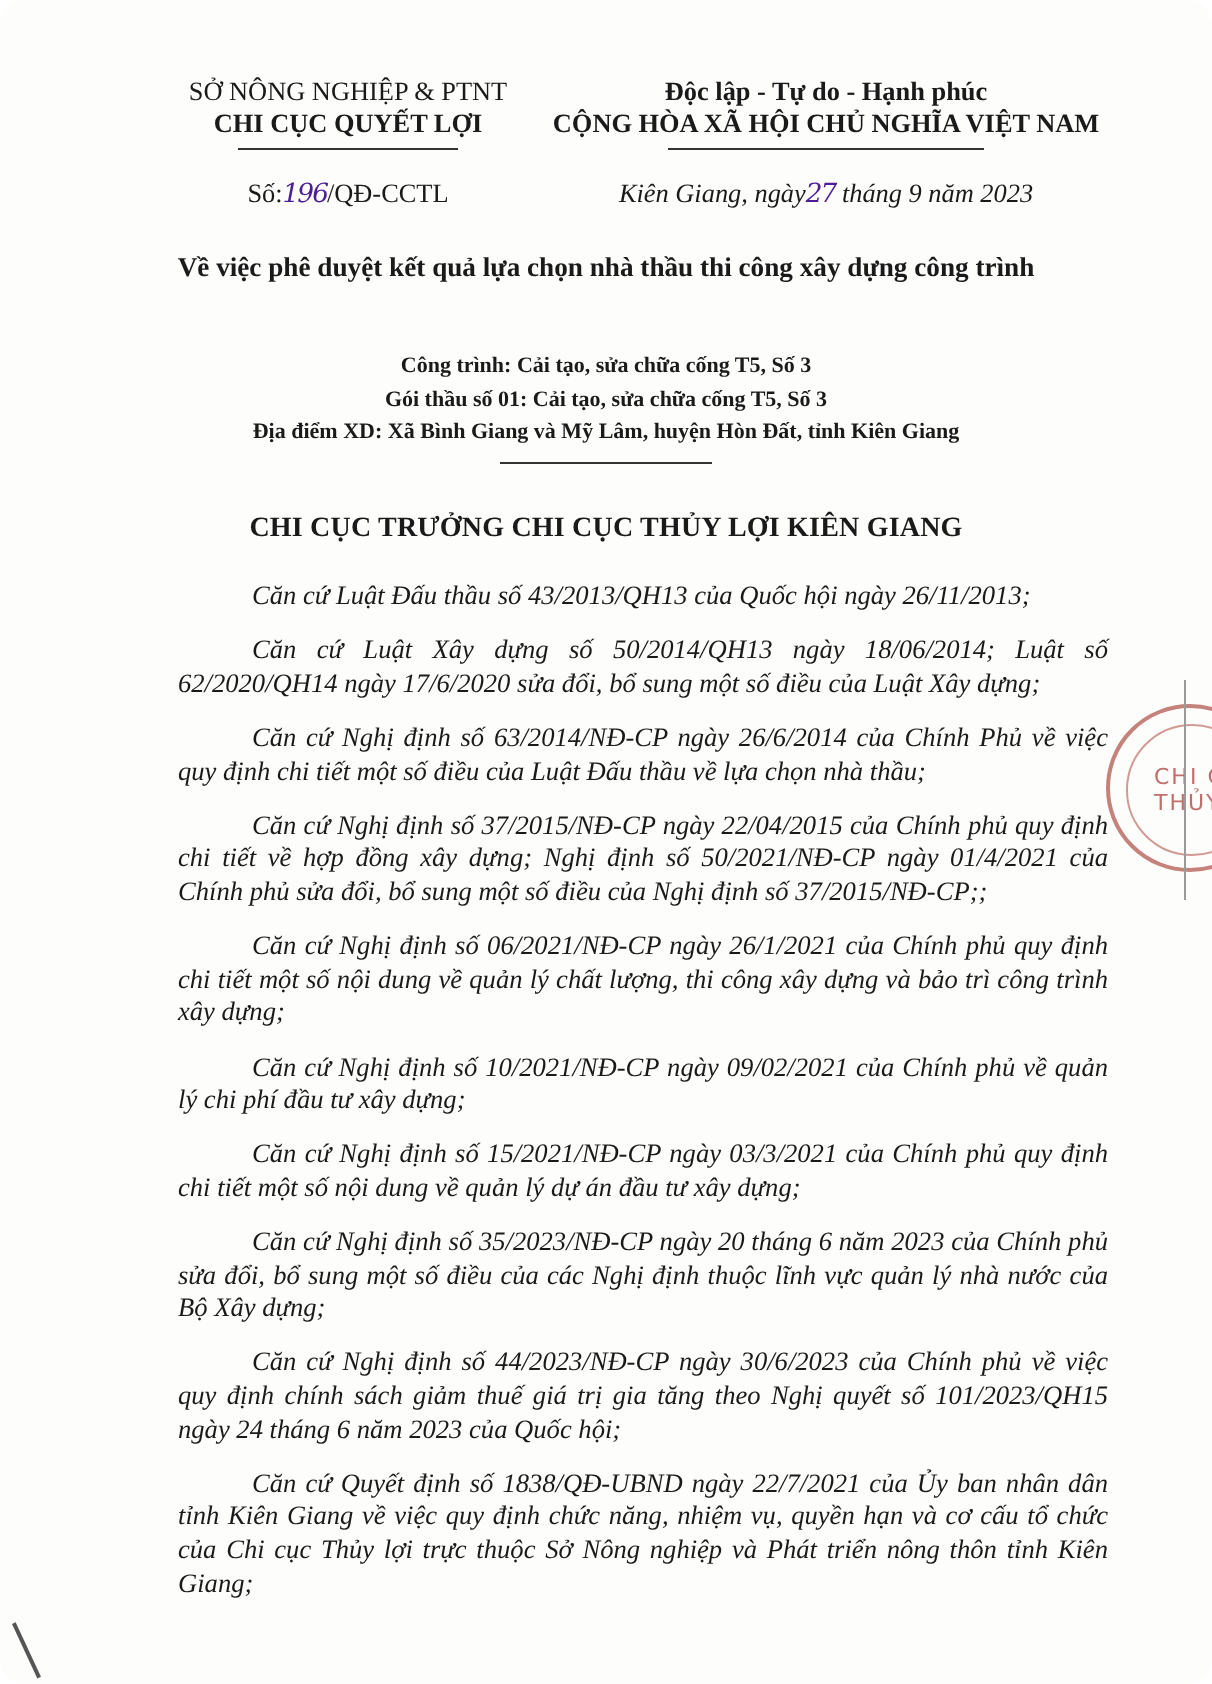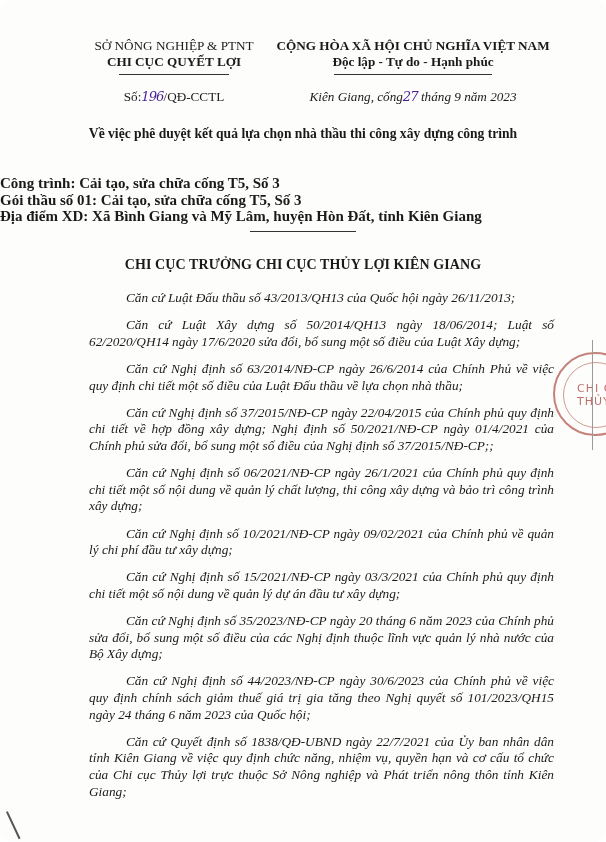--- a/index.html
+++ b/index.html
@@ -76,22 +76,23 @@
       font-weight: bold;
       font-size: 13.6px;
       line-height: 17px;
     }
     .title-block .main { font-size: 14px; }
     .project-block {
       position: absolute;
       top: 175px;
       left: 0;
       width: 606px;
+      text-align: center;
       font-weight: bold;
-      font-size: 15px;
+      font-size: 11px;
       line-height: 16.5px;
     }
     .project-block .rule { width: 106px; margin-top: 6px; }
     .authority {
       position: absolute;
       top: 257px;
       left: 0;
       width: 606px;
       text-align: center;
       font-weight: bold;
@@ -163,31 +164,31 @@
 
 <div class="page">
 
   <div class="header">
     <div class="hdr-left">
       <div>SỞ NÔNG NGHIỆP &amp; PTNT</div>
       <div class="bold">CHI CỤC QUYẾT LỢI</div>
       <div class="rule"></div>
     </div>
     <div class="hdr-right">
+      <div class="bold">Độc lập - Tự do - Hạnh phúc</div>
       <div class="bold">CỘNG HÒA XÃ HỘI CHỦ NGHĨA VIỆT NAM</div>
-      <div class="bold">Độc lập - Tự do - Hạnh phúc</div>
       <div class="rule"></div>
     </div>
 
     <div class="num-line">
       <div style="position:absolute; left:78px; width:192px; text-align:center;">
         <span>Số:</span><span class="hand">196</span><span>/QĐ-CCTL</span>
       </div>
       <div class="ital" style="position:absolute; left:258px; width:310px; text-align:center;">
-        <span>Kiên Giang, cống</span><span class="hand">27</span><span> tháng 9  năm 2023</span>
+        <span>Kiên Giang, ngày</span><span class="hand">27</span><span> tháng 9  năm 2023</span>
       </div>
     </div>
   </div>
 
   <div class="title-block">
     <div>Về việc phê duyệt kết quả lựa chọn nhà thầu thi công xây dựng công trình</div>
   </div>
 
   <div class="project-block">
     <div>Công trình: Cải tạo, sửa chữa cống T5, Số 3</div>

